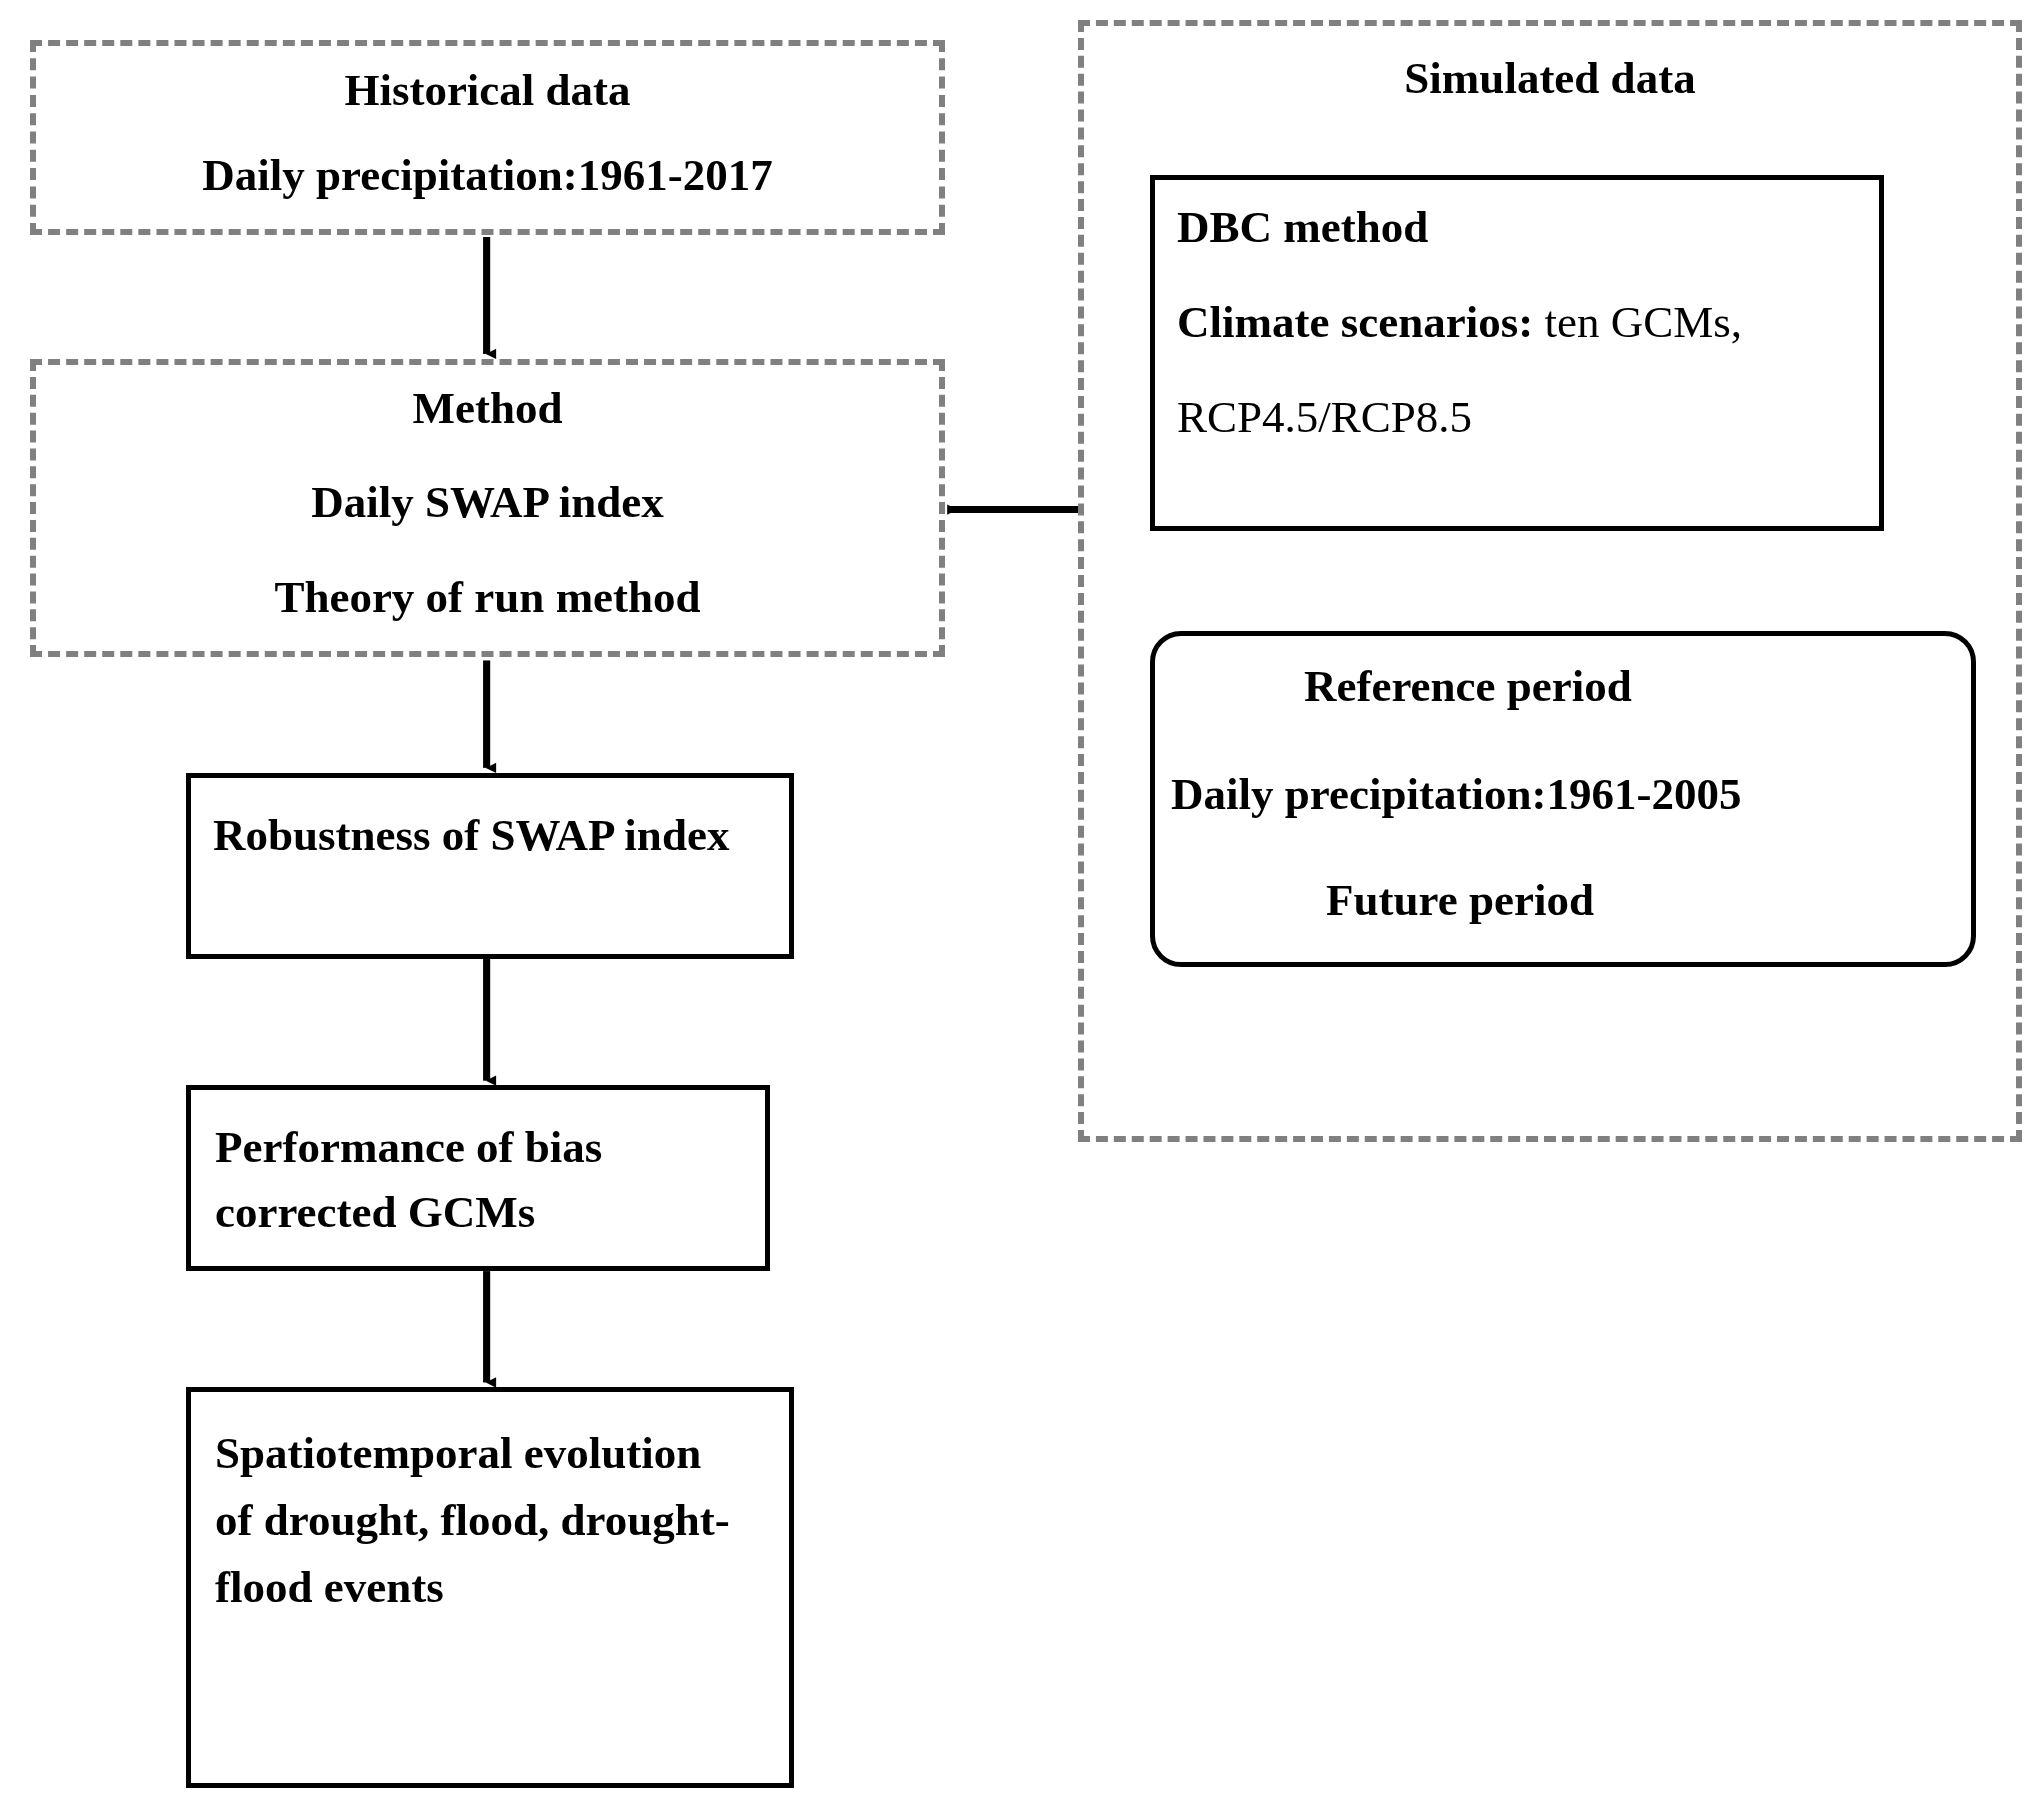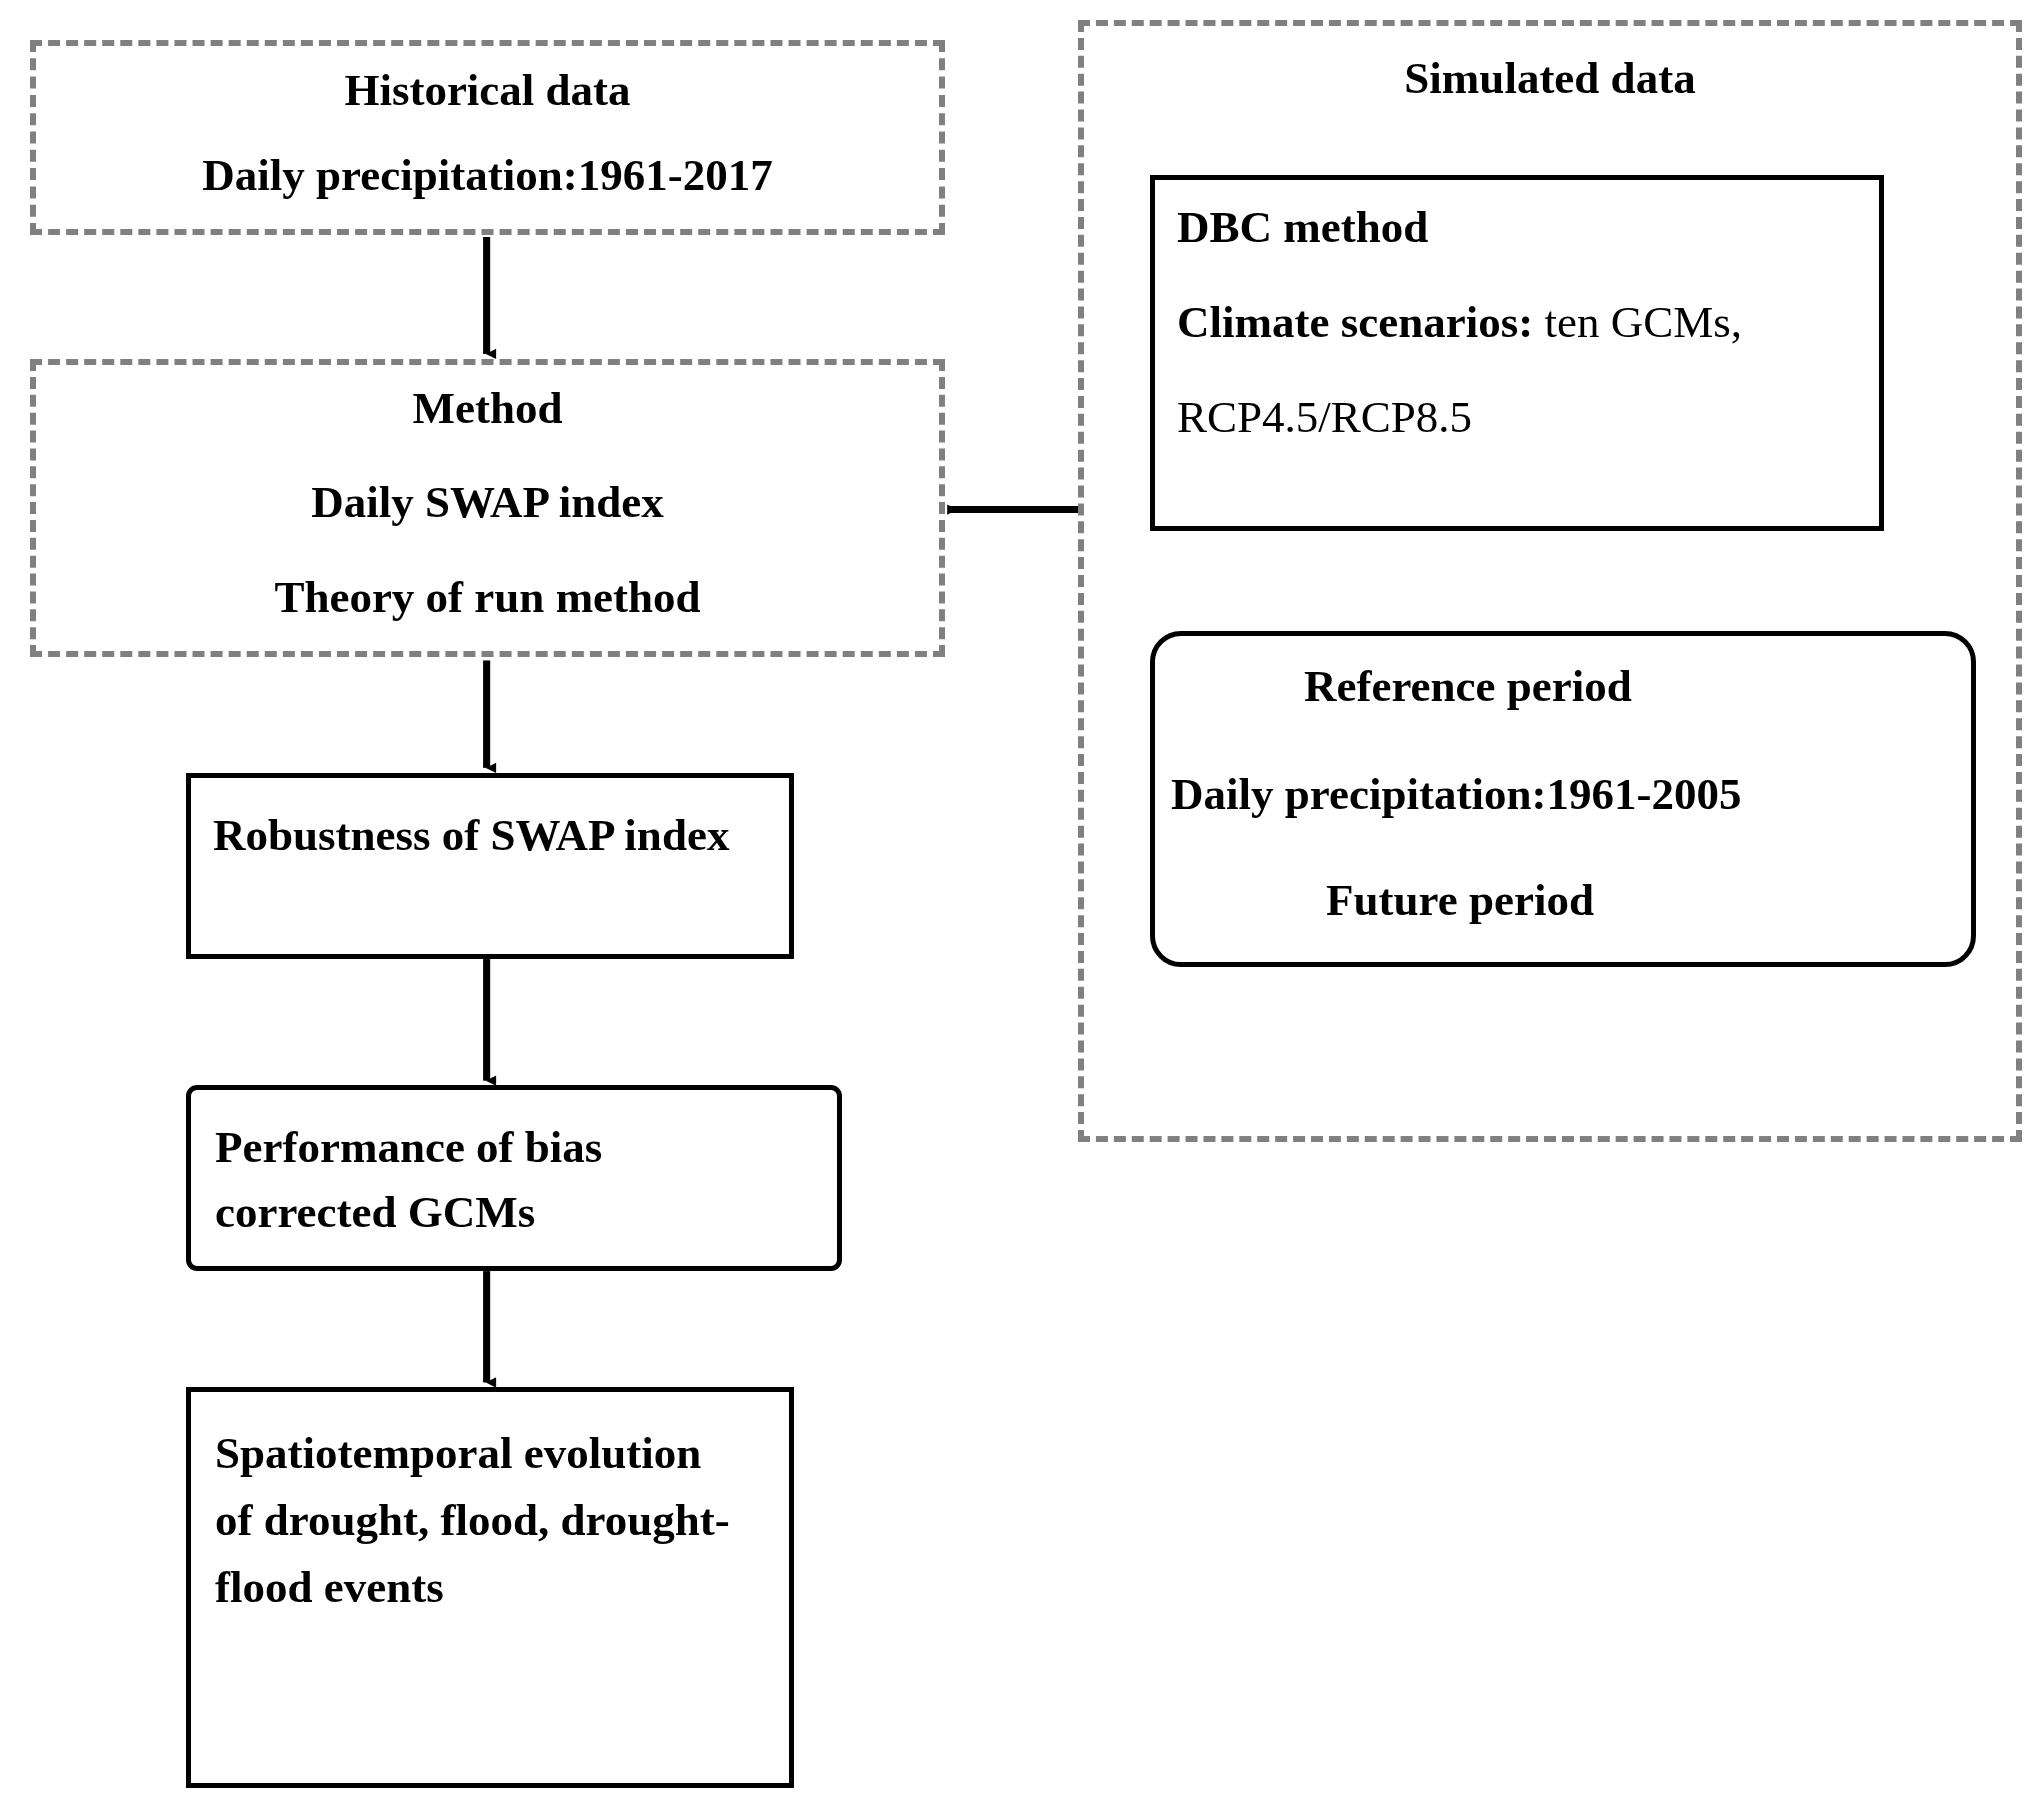--- a/index.html
+++ b/index.html
@@ -107,21 +107,21 @@
   <div class="dashed-box" style="left:30px; top:359px; width:915px; height:298px;">
     <div class="line txt" style="top:20.5px;">Method</div>
     <div class="line txt" style="top:210px;">Theory of run  method</div>
     <div class="line txt" style="top:115px;">Daily SWAP index</div>
   </div>
 
   <div class="solid-box" style="left:186px; top:773px; width:608px; height:186px;">
     <div class="blk txt wrap" style="left:16px; top:25px; width:537px; line-height:1.45;margin-left:6px;">Robustness of SWAP index</div>
   </div>
 
-  <div class="solid-box" style="left:186px; top:1085px; width:656px; height:186px;border-radius:11px;">
+  <div class="solid-box" style="left:186px; top:1085px; width:584px; height:186px;">
     <div class="blk txt wrap" style="left:24px; top:25px; width:521px; line-height:1.45;">Performance of bias corrected GCMs</div>
   </div>
 
   <div class="solid-box" style="left:186px; top:1387px; width:608px; height:401px;">
     <div class="blk txt wrap" style="left:24px; top:28.4px; width:521px; line-height:1.48;">Spatiotemporal evolution of drought, flood, drought-flood events</div>
   </div>
 
   <div class="dashed-box" style="left:1078px; top:20px; width:944px; height:1122px;">
     <div class="line txt" style="top:30px;">Simulated data</div>
   </div>

